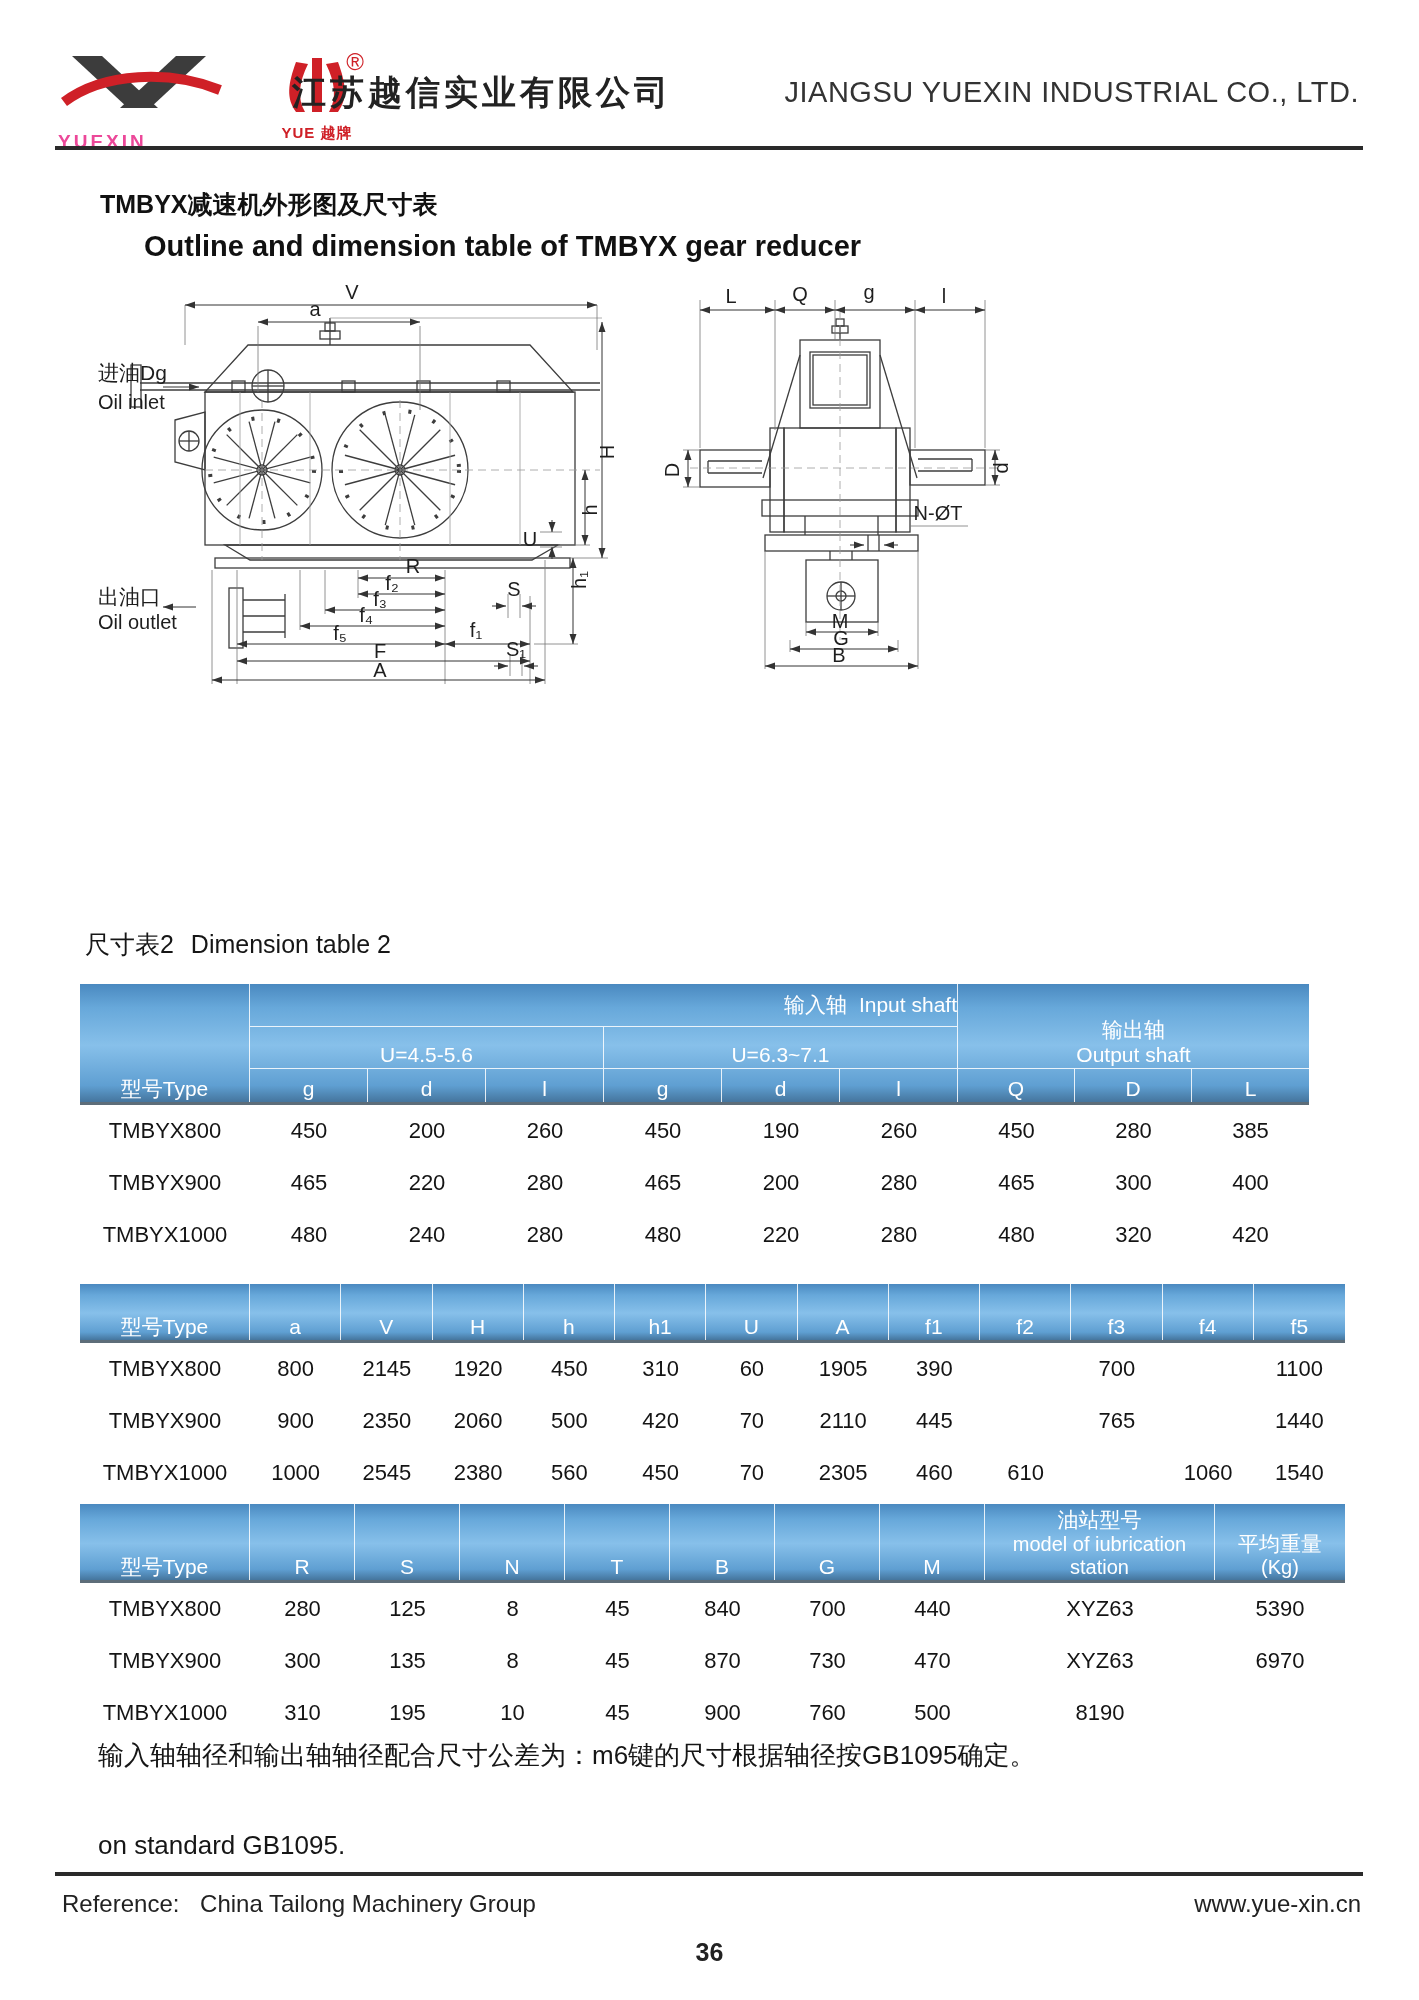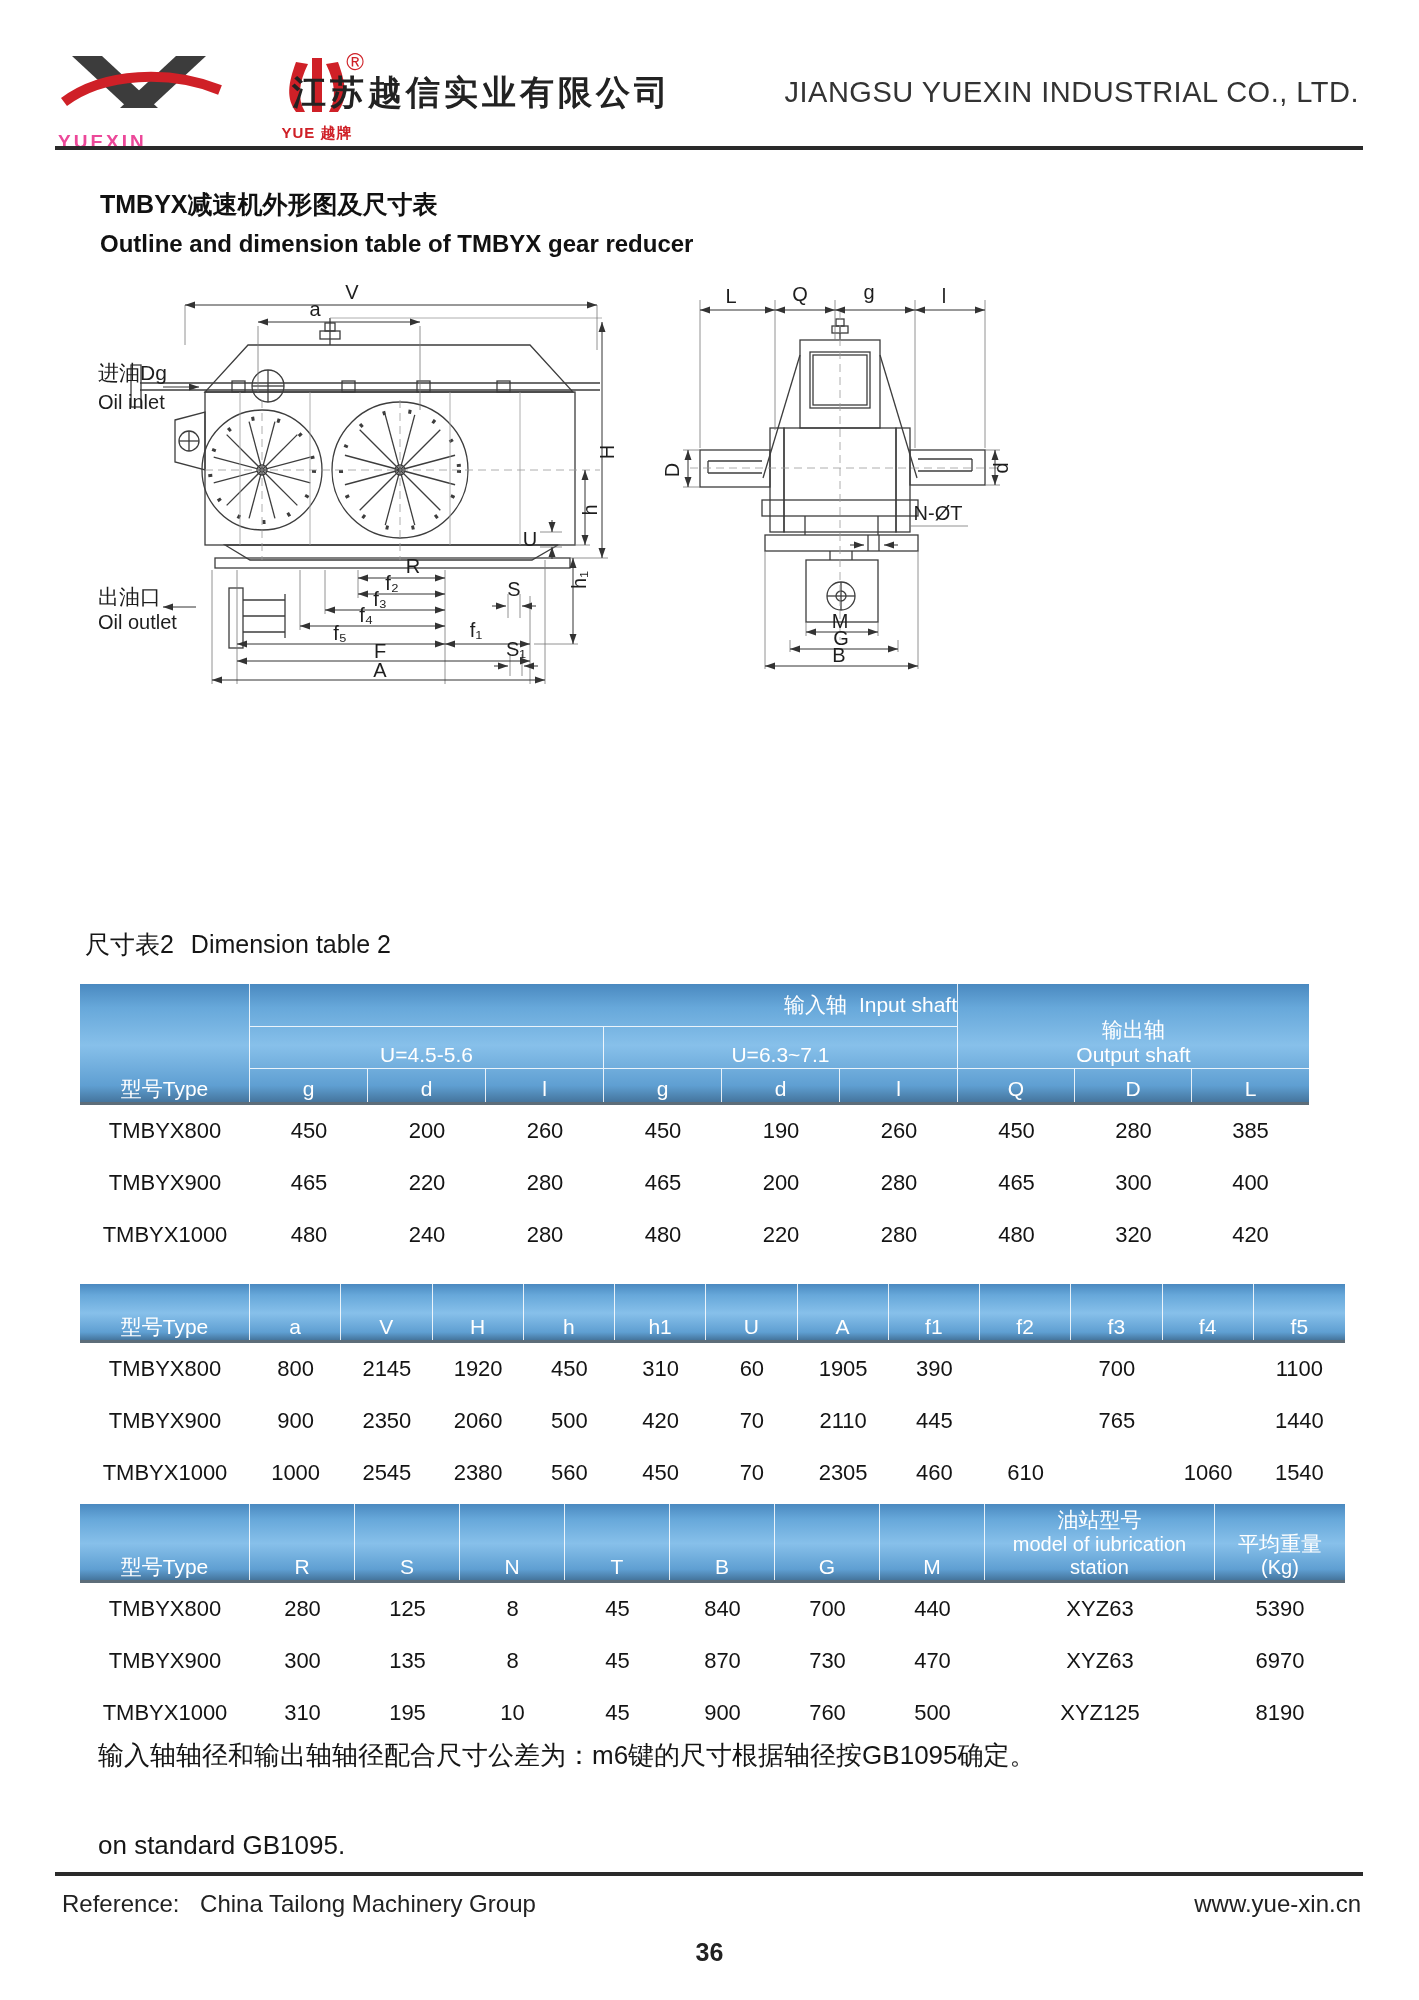--- a/index.html
+++ b/index.html
@@ -7,21 +7,21 @@
         font-family:"Liberation Sans","DejaVu Sans",sans-serif;color:#1b1b1b;overflow:hidden;}
   .abs{position:absolute;}
   
   .company-cn{font-size:34px;font-weight:bold;letter-spacing:4px;color:#222;}
   .company-en{font-size:29px;color:#333;letter-spacing:0.5px;}
   .rule{background:#2a2a2a;height:4px;}
   .logo-word{font-size:19px;font-weight:bold;color:#ec4899;letter-spacing:3px;margin-top:7px;}
   .logo-word2{font-size:15px;font-weight:bold;color:#cf2027;letter-spacing:1px;}
   
   .title-cn{font-size:25px;font-weight:bold;color:#111;}
-  .title-en{font-size:24px;font-weight:bold;color:#111;}
+  .title-en{font-size:29px;font-weight:bold;color:#111;margin-left:44px;}
   .caption{font-size:25px;color:#161616;}
   
   .tbl{position:absolute;}
   .thead{background:linear-gradient(180deg,#4a89c0 0%,#67a8da 20%,#87c0ea 52%,#5f9fd2 86%,#45759d 100%);
          border-bottom:3px solid #5d6d79;display:grid;}
   .th{display:flex;flex-direction:column;align-items:center;justify-content:flex-end;
       color:#fff;font-size:21px;line-height:1.18;text-align:center;}
   .br{border-right:1px solid rgba(255,255,255,.85);}
   .bb{border-bottom:1px solid rgba(255,255,255,.85);}
   .trow{display:grid;height:52px;}
@@ -488,21 +488,20 @@
     </div>
     <div class="trow t3">
       <div class="td">TMBYX1000</div>
       <div class="td">310</div>
       <div class="td">195</div>
       <div class="td">10</div>
       <div class="td">45</div>
       <div class="td">900</div>
       <div class="td">760</div>
       <div class="td">500</div>
-      <div class="td">XYZ125</div>
       <div class="td">8190</div>
     </div>
   </div>
 
   <div class="abs note" style="left:98px;top:1738px">输入轴轴径和输出轴轴径配合尺寸公差为：m6键的尺寸根据轴径按GB1095确定。</div>
   <div class="abs note" style="left:98px;top:1830px">on standard GB1095.</div>
 
   <div class="abs rule" style="left:55px;top:1872px;width:1308px"></div>
   <div class="abs foot-txt" style="left:62px;top:1890px">
     <span>Reference:</span>

